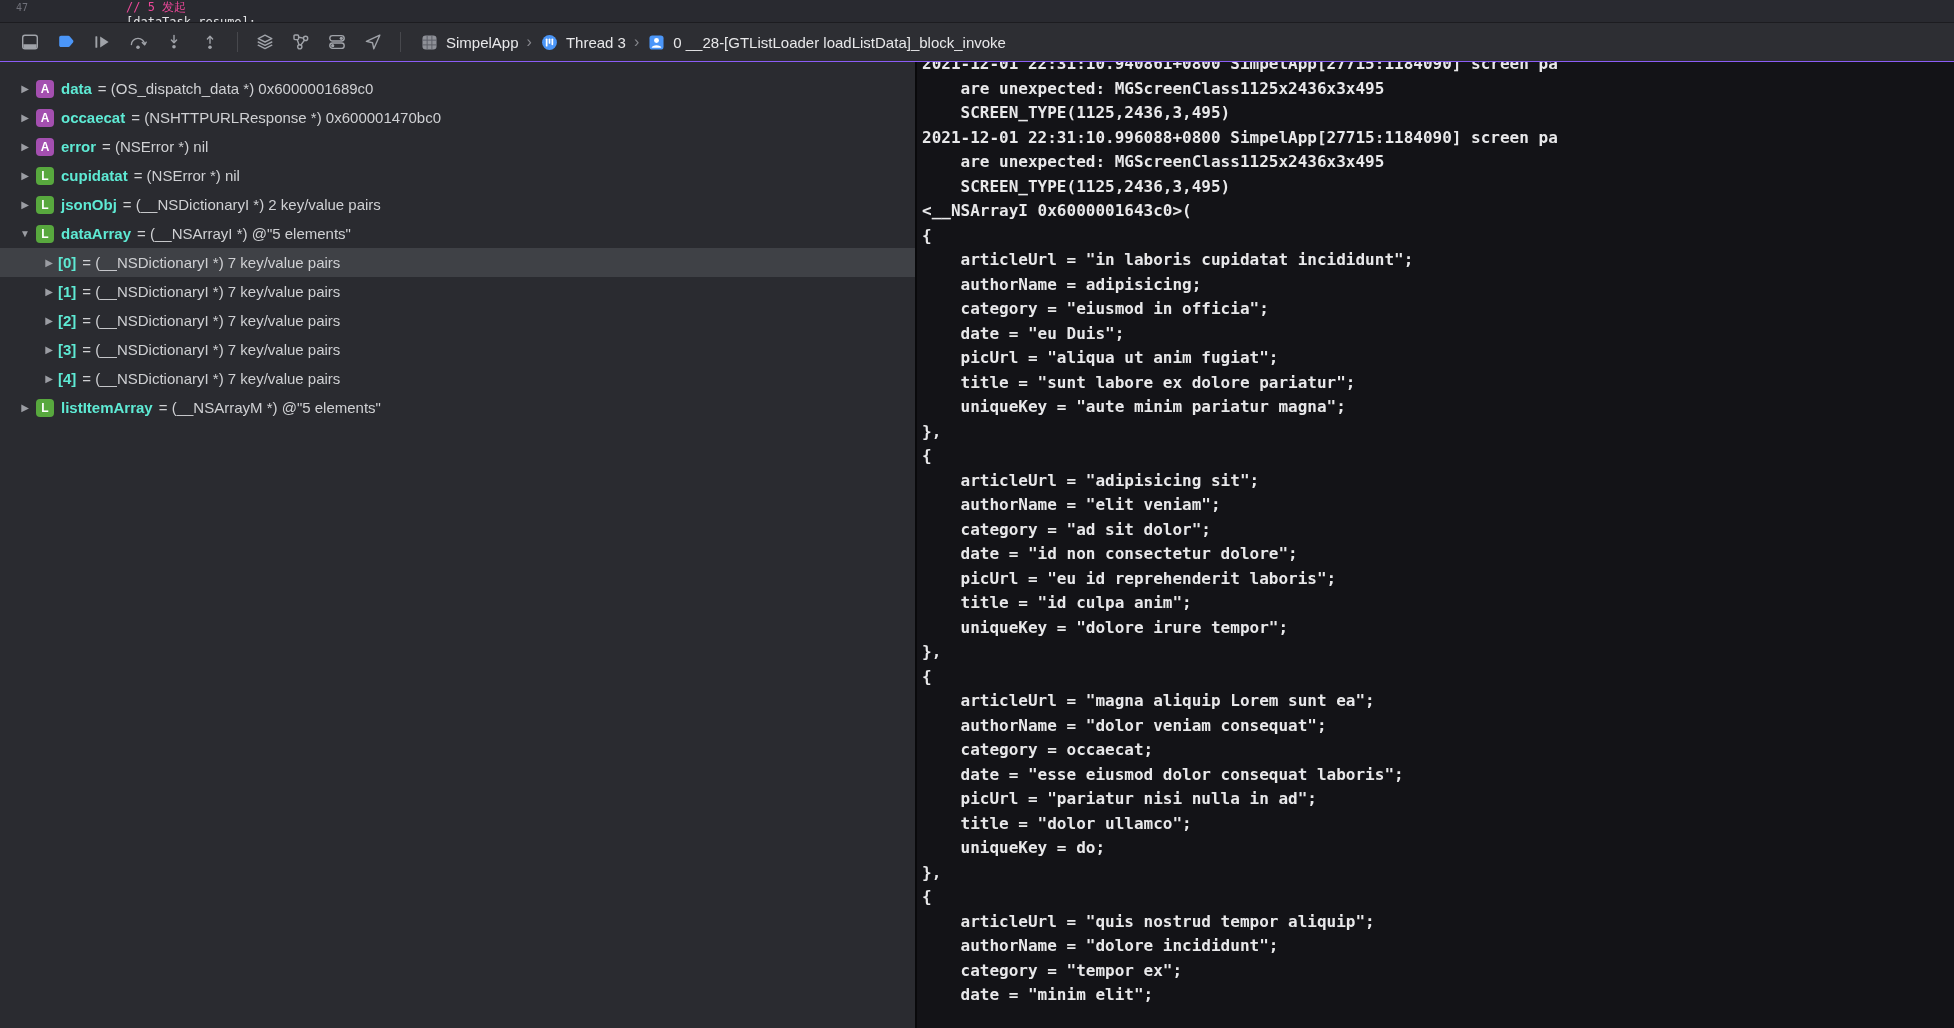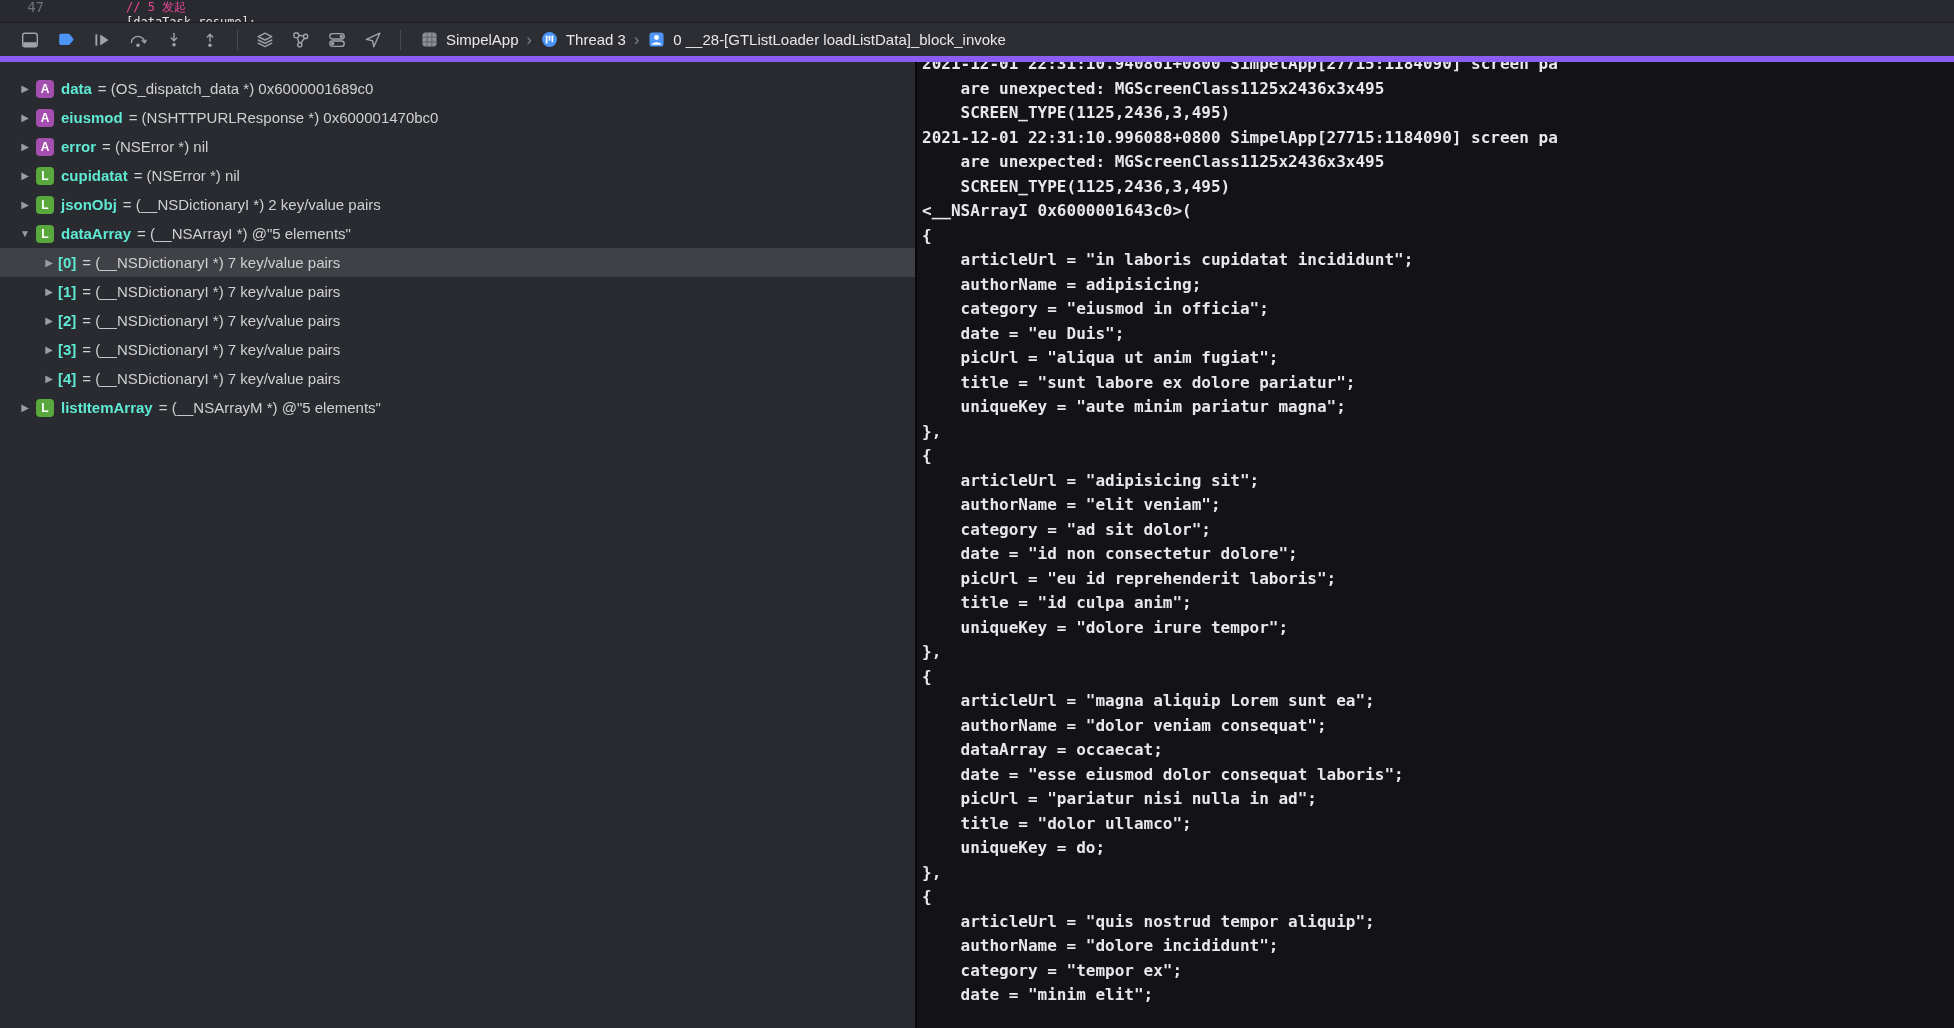--- a/index.html
+++ b/index.html
@@ -3,26 +3,26 @@
 <meta charset="utf-8">
 <style>
   * { margin:0; padding:0; box-sizing:border-box; }
   body { background:#000; }
   .root { position:relative; width:1954px; height:1028px; overflow:hidden;
           background:#131317; font-family:"Liberation Sans", sans-serif; }
 
   
   .editor-strip { height:22px; background:#292a30; overflow:hidden; }
   .ed-line { height:15px; line-height:15px; display:flex; font-family:"DejaVu Sans Mono", monospace; font-size:12px; }
-  .ed-num { width:56px; text-align:right; padding-right:12px; color:#70717a; font-size:14px; }
+  .ed-num { width:56px; text-align:center; padding-right:12px; color:#70717a; font-size:10px; }
   .ed-comment { padding-left:70px; color:#ec4899; }
   .ed-code { padding-left:70px; color:#e0e1e3; }
 
   
-  .debug-bar { height:40px; background:#2d2e33; border-top:1px solid #1c1c20; border-bottom:6px solid #8b5cf6;
+  .debug-bar { height:40px; background:#2d2e33; border-top:1px solid #1c1c20; border-bottom:1px solid #8b5cf6;
                display:flex; align-items:center; padding:0 12px; }
   .tb-btn { width:36px; height:28px; display:flex; align-items:center; justify-content:center; border-radius:4px; flex:none; }
   .tb-sep { width:1px; height:20px; background:#47484d; margin:0 9px; flex:none; }
   .st { fill:none; stroke:#a0a3a9; stroke-width:1.4; stroke-linecap:round; stroke-linejoin:round; }
   .fl { fill:#a0a3a9; stroke:none; }
   .blue-fl { fill:var(--accent-blue,#4b96f8); stroke:none; }
   .jump { display:flex; align-items:center; gap:7px; margin-left:10px; color:#e8e8ea; font-size:15px; min-width:0; }
   .jump-seg { display:flex; align-items:center; gap:7px; white-space:nowrap; }
   .chev { color:#85868c; font-size:16px; padding:0 1px; }
 
@@ -179,21 +179,21 @@
     <div class="vars">
         <div class="var-row" style="padding-left: 16px;">
           <span class="disc">▶</span>
           <span class="badge A">A</span>
           <span class="vname">data</span>
           <span class="vval">= (OS_dispatch_data *) 0x6000001689c0</span>
         </div>
         <div class="var-row" style="padding-left: 16px;">
           <span class="disc">▶</span>
           <span class="badge A">A</span>
-          <span class="vname">eiusmod</span>
+          <span class="vname">occaecat</span>
           <span class="vval">= (NSHTTPURLResponse *) 0x600001470bc0</span>
         </div>
         <div class="var-row" style="padding-left: 16px;">
           <span class="disc">▶</span>
           <span class="badge A">A</span>
           <span class="vname">error</span>
           <span class="vval">= (NSError *) nil</span>
         </div>
         <div class="var-row" style="padding-left: 16px;">
           <span class="disc">▶</span>
@@ -269,21 +269,21 @@
           <div class="cline">    authorName = "elit veniam";</div>
           <div class="cline">    category = "ad sit dolor";</div>
           <div class="cline">    date = "id non consectetur dolore";</div>
           <div class="cline">    picUrl = "eu id reprehenderit laboris";</div>
           <div class="cline">    title = "id culpa anim";</div>
           <div class="cline">    uniqueKey = "dolore irure tempor";</div>
           <div class="cline">},</div>
           <div class="cline">{</div>
           <div class="cline">    articleUrl = "magna aliquip Lorem sunt ea";</div>
           <div class="cline">    authorName = "dolor veniam consequat";</div>
-          <div class="cline">    dataArray = occaecat;</div>
+          <div class="cline">    category = occaecat;</div>
           <div class="cline">    date = "esse eiusmod dolor consequat laboris";</div>
           <div class="cline">    picUrl = "pariatur nisi nulla in ad";</div>
           <div class="cline">    title = "dolor ullamco";</div>
           <div class="cline">    uniqueKey = do;</div>
           <div class="cline">},</div>
           <div class="cline">{</div>
           <div class="cline">    articleUrl = "quis nostrud tempor aliquip";</div>
           <div class="cline">    authorName = "dolore incididunt";</div>
           <div class="cline">    category = "tempor ex";</div>
           <div class="cline">    date = "minim elit";</div>

